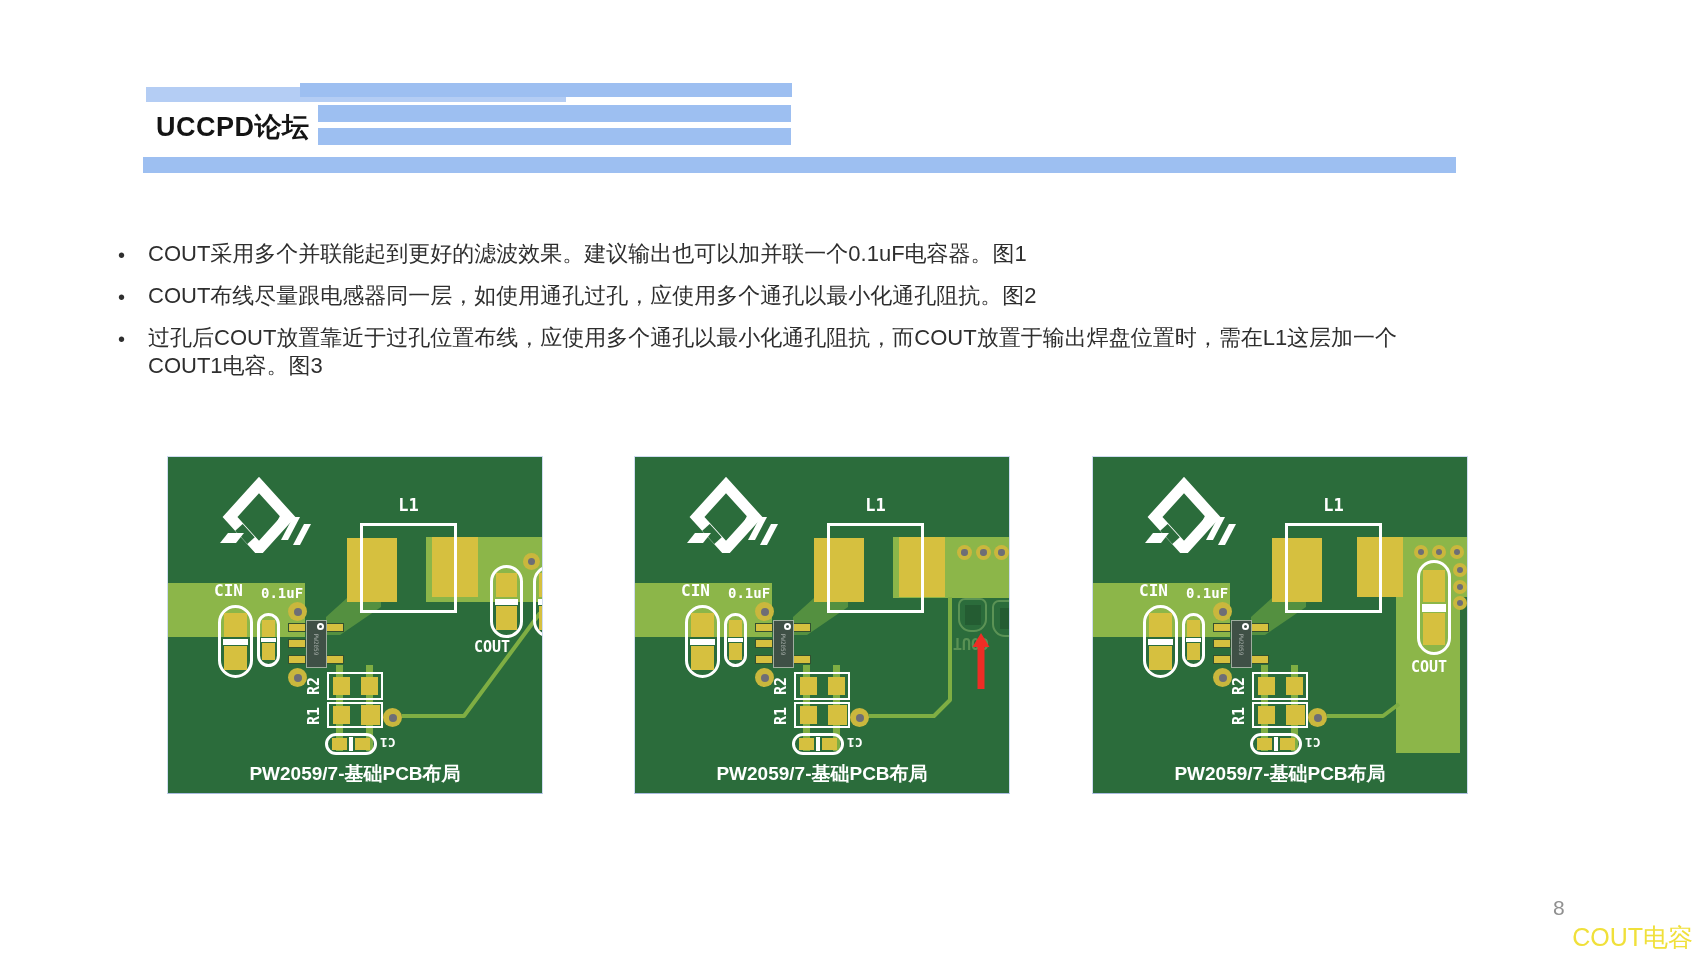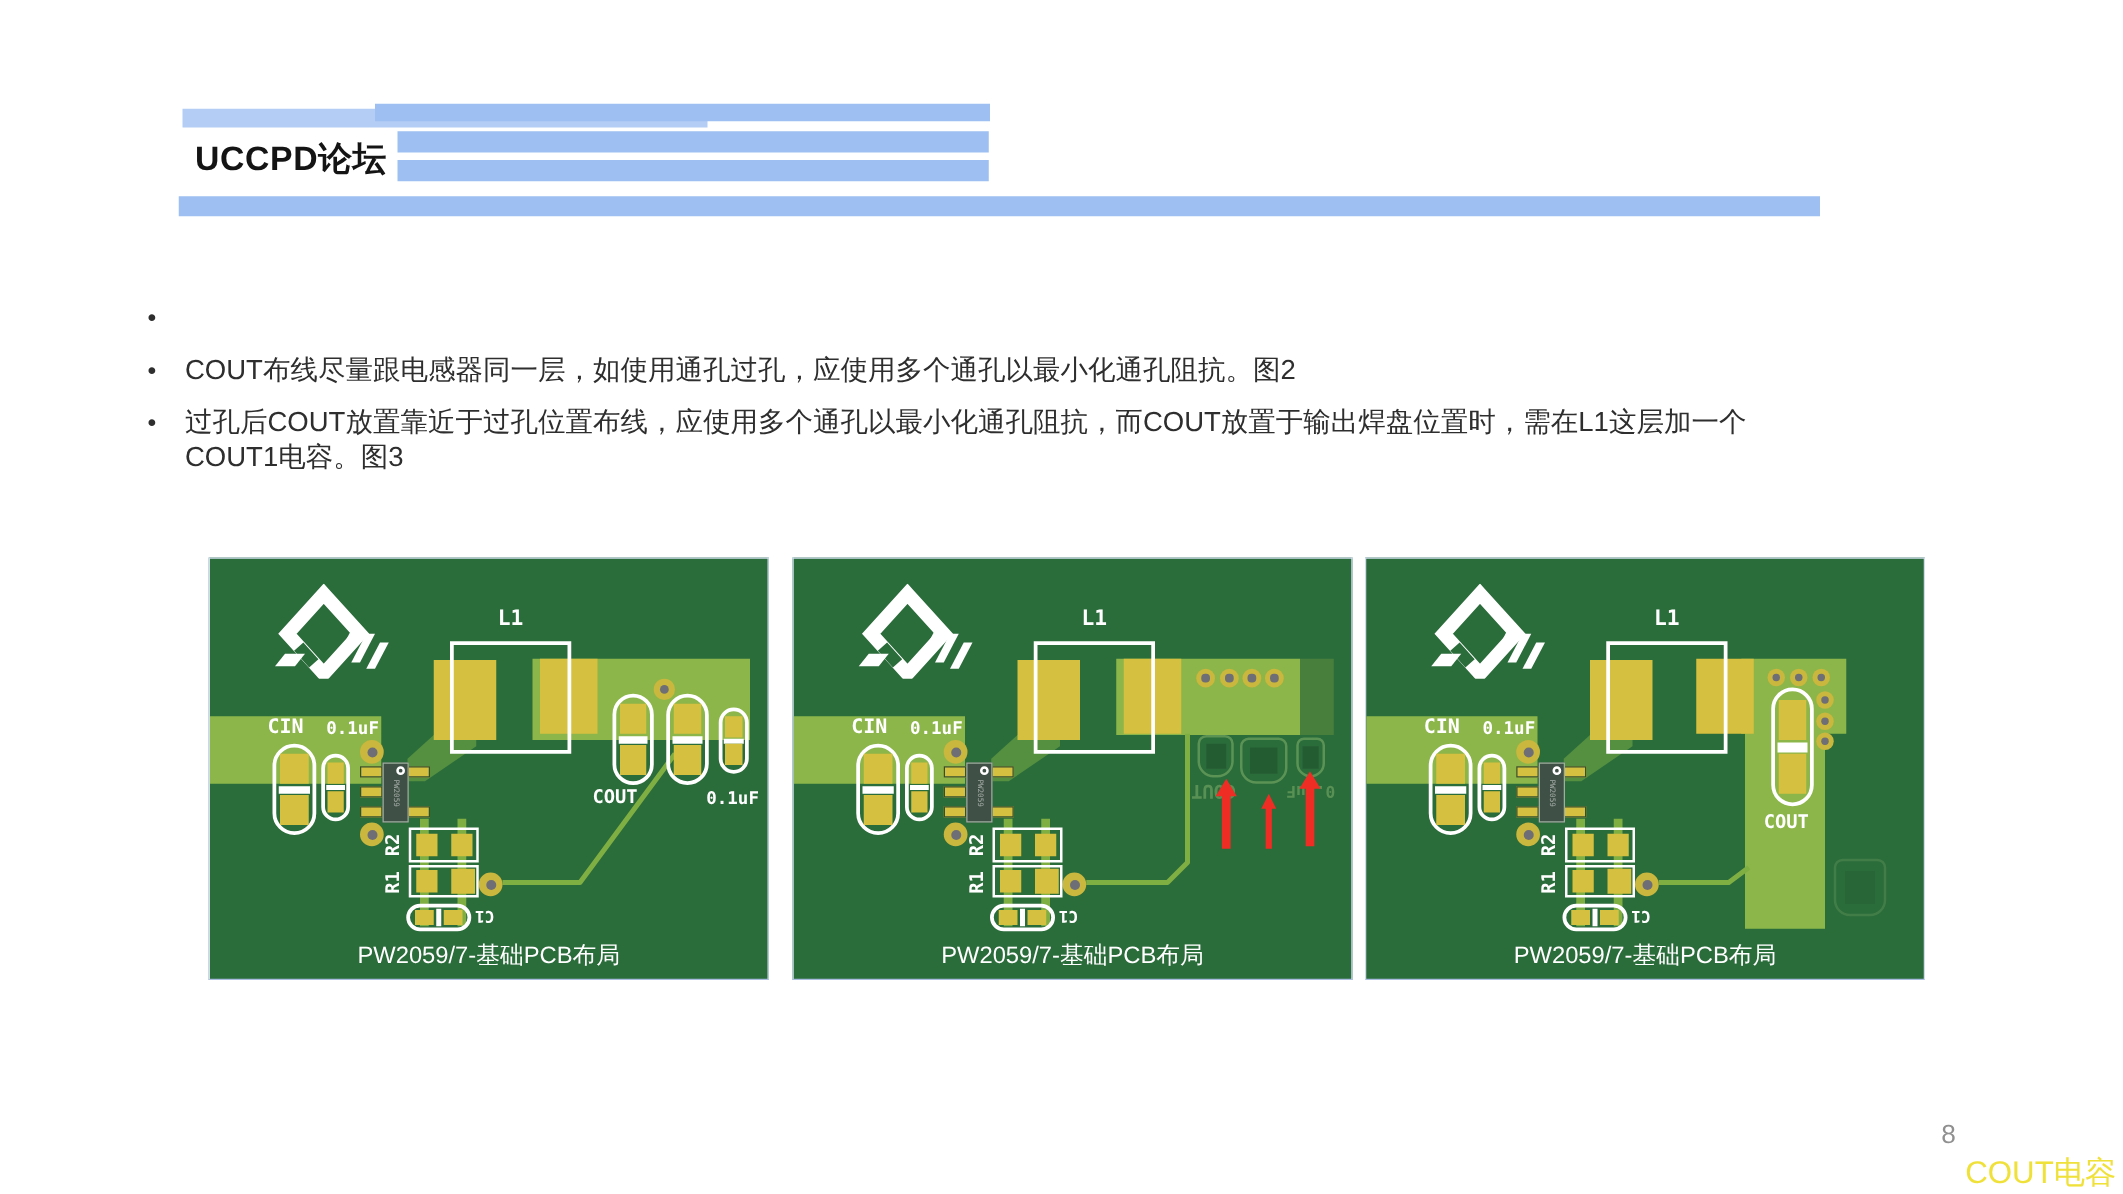--- a/index.html
+++ b/index.html
@@ -21,21 +21,21 @@
   .bar-long{left:143px;top:157px;width:1313px;height:16px}
   .page-title{position:absolute;left:156px;top:109px;font-size:27px;font-weight:bold;color:#141414;letter-spacing:.5px}
 
   
   .bullets{position:absolute;left:118px;top:240px;width:1310px}
   .bullet{display:flex;margin-bottom:13px;color:#2e2e2e;font-size:22px;line-height:28px}
   .bullet .dot{width:30px;flex:0 0 30px;font-size:20px;padding-top:1px;color:#2e2e2e}
   .bullet .btext{max-width:1262px}
 
   
-  .panel{position:absolute;top:446px;width:448px;height:338px;background:var(--board);
+  .panel{position:absolute;top:456px;width:376px;height:338px;background:var(--board);
     overflow:hidden;border:1px solid #cfdcf0;border-bottom-color:#a9bbdf}
   .panel-0{left:167px}.panel-1{left:634px}.panel-2{left:1092px}
   .panel *{position:absolute}
   .silk{color:var(--silk);font-family:"DejaVu Sans Mono","Liberation Mono",monospace;font-weight:bold}
 
   .band-left{left:0;top:126px;width:137px;height:54px;background:var(--copper)}
   .logo{left:44px;top:20px;width:100px;height:76px}
   .l1-label{left:192px;top:38px;width:97px;text-align:center;font-size:17px}
   .l1-bracket{left:192px;top:66px;width:97px;height:90px;border:3px solid #fff}
   .l1-pad-l{left:179px;top:81px;width:50px;height:64px;background:var(--pad)}
@@ -77,21 +77,21 @@
   .r2-pad-b{left:193px;top:220px;width:17px;height:18px}
   .r1-pad-a{left:165px;top:249px;width:17px;height:18px}
   .r1-pad-b{left:193px;top:248px;width:19px;height:20px}
 
   .c1-cap{left:157px;top:276px;width:52px;height:22px;border:3px solid #fff;border-radius:12px}
   .c1-cap .l{left:8%;top:14%;width:34%;height:72%;background:var(--pad)}
   .c1-cap .r{right:8%;top:14%;width:34%;height:72%;background:var(--pad)}
   .c1-cap .v{left:45%;top:6%;width:10%;height:88%;background:#fff}
   .c1-label{left:212px;top:278px;font-size:13px;transform:rotate(180deg)}
 
-  .caption{left:0;right:0;bottom:6px;text-align:center;font-size:19px;font-weight:400;color:#fff}
+  .caption{left:0;right:0;bottom:6px;text-align:center;font-size:19px;font-weight:700;color:#fff}
 
   svg.layer{left:0;top:0;width:432px;height:338px}
 
   
   .band-right{left:258px;top:80px;width:174px;height:65px;background:var(--copper)}
   .via-d{left:355px;top:96px;width:17px;height:17px}
   .cap-out-a{left:322px;top:108px;width:33px;height:73px}
   .cap-out-b{left:365px;top:108px;width:34px;height:73px}
   .cap-out-c{left:407px;top:119px;width:24px;height:53px}
   .cout-label{left:306px;top:181px;font-size:15px}
@@ -134,20 +134,21 @@
   <div class="bar bar-top-a"></div>
   <div class="bar bar-top-b"></div>
   <h1 class="page-title">UCCPD论坛</h1>
   <div class="bar bar-mid-1"></div>
   <div class="bar bar-mid-2"></div>
   <div class="bar bar-long"></div>
 
   <div class="bullets">
     <div class="bullet">
       <span class="dot">•</span>
+      <span class="btext">COUT采用多个并联能起到更好的滤波效果。建议输出也可以加并联一个0.1uF电容器。图1</span>
     </div>
     <div class="bullet">
       <span class="dot">•</span>
       <span class="btext">COUT布线尽量跟电感器同一层，如使用通孔过孔，应使用多个通孔以最小化通孔阻抗。图2</span>
     </div>
     <div class="bullet">
       <span class="dot">•</span>
       <span class="btext">过孔后COUT放置靠近于过孔位置布线，应使用多个通孔以最小化通孔阻抗，而COUT放置于输出焊盘位置时，需在L1这层加一个COUT1电容。图3</span>
     </div>
   </div>

